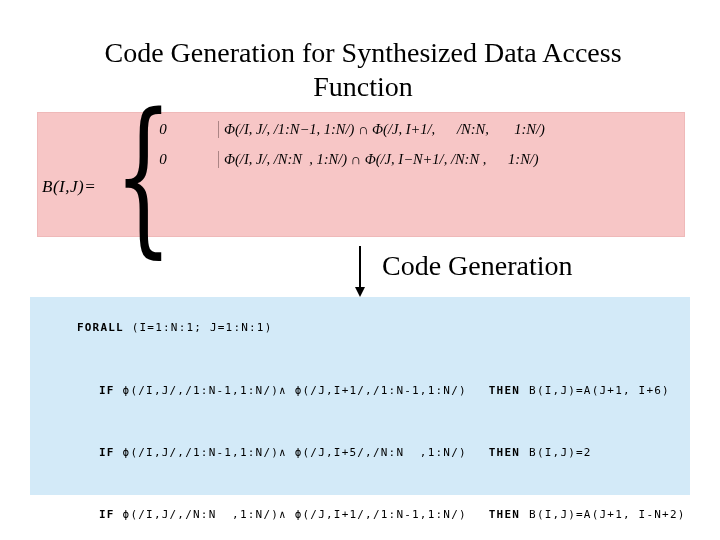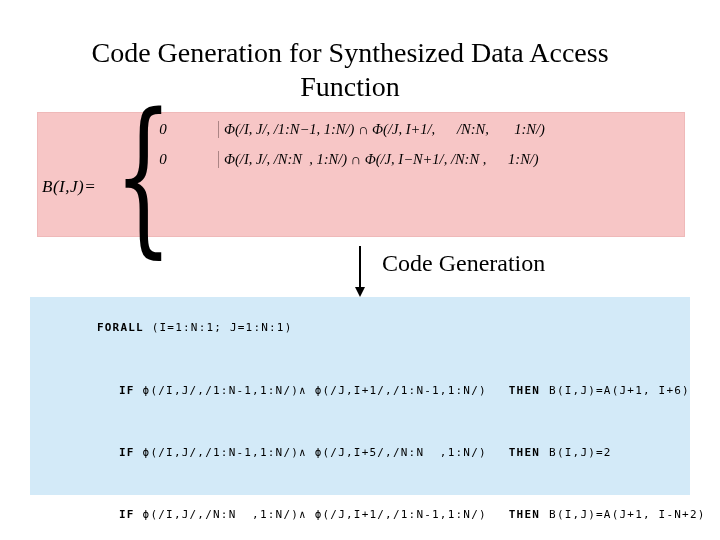--- a/index.html
+++ b/index.html
@@ -1,21 +1,21 @@
 <!DOCTYPE html>
 <html style="--formula-bg: #f7c6c6; --code-bg: #d3eaf8; --text: #000000;"><head>
 <meta charset="utf-8">
 <style>
   html,body { margin:0; padding:0; background:#ffffff; }
   .slide {
     position:relative; width:720px; height:540px; background:#ffffff;
     font-family:"Liberation Serif", serif; color:#000; overflow:hidden;
   }
   .title {
-    position:absolute; left:40px; top:36px; width:620px;
+    position:absolute; left:53px; top:36px; width:620px;
     text-align:center; font-size:28px; line-height:34px; color:#000;
   }
   
   .formula-box {
     position:absolute; left:37px; top:112px; width:648px; height:125px;
     background:var(--formula-bg,#f7c6c6); border:1px solid #efb9b9; box-sizing:border-box;
   }
   .formula-lhs {
     position:absolute; left:4px; top:64px; font-size:17px; font-style:italic;
     white-space:pre; letter-spacing:0.5px;
@@ -30,26 +30,26 @@
   .f-row { display:flex; align-items:center; height:30px; }
   .f-val {
     width:110px; text-align:center; font-style:italic; font-size:15px; white-space:pre;
   }
   .f-cond {
     border-left:1px solid rgba(110,80,80,0.55); padding-left:5px;
     font-style:italic; font-size:14.5px; white-space:pre;
   }
   
   .down-arrow { position:absolute; left:352px; top:245px; }
-  .arrow-label { position:absolute; left:382px; top:250px; font-size:24px; }
+  .arrow-label { position:absolute; left:382px; top:250px; font-size:28px; }
   
   .code-box {
     position:absolute; left:30px; top:297px; width:660px; height:198px;
     background:var(--code-bg,#d3eaf8); box-sizing:border-box;
-    padding:10px 0 0 20px;
+    padding:10px 0 0 0;
     font-family:"DejaVu Sans Mono","Liberation Mono",monospace;
     font-size:11px; letter-spacing:1.2px; color:#000;
   }
   .code-line { white-space:pre; line-height:14px; }
   .kw { font-weight:bold; }
   .line-forall { margin-bottom:21px; }
   .rule { margin-left:22px; margin-bottom:20px; }
   .rule .kw-if   { margin-right:8px; }
   .rule .cond    { margin-right:22px; }
   .rule .kw-then { margin-right:9px; }

